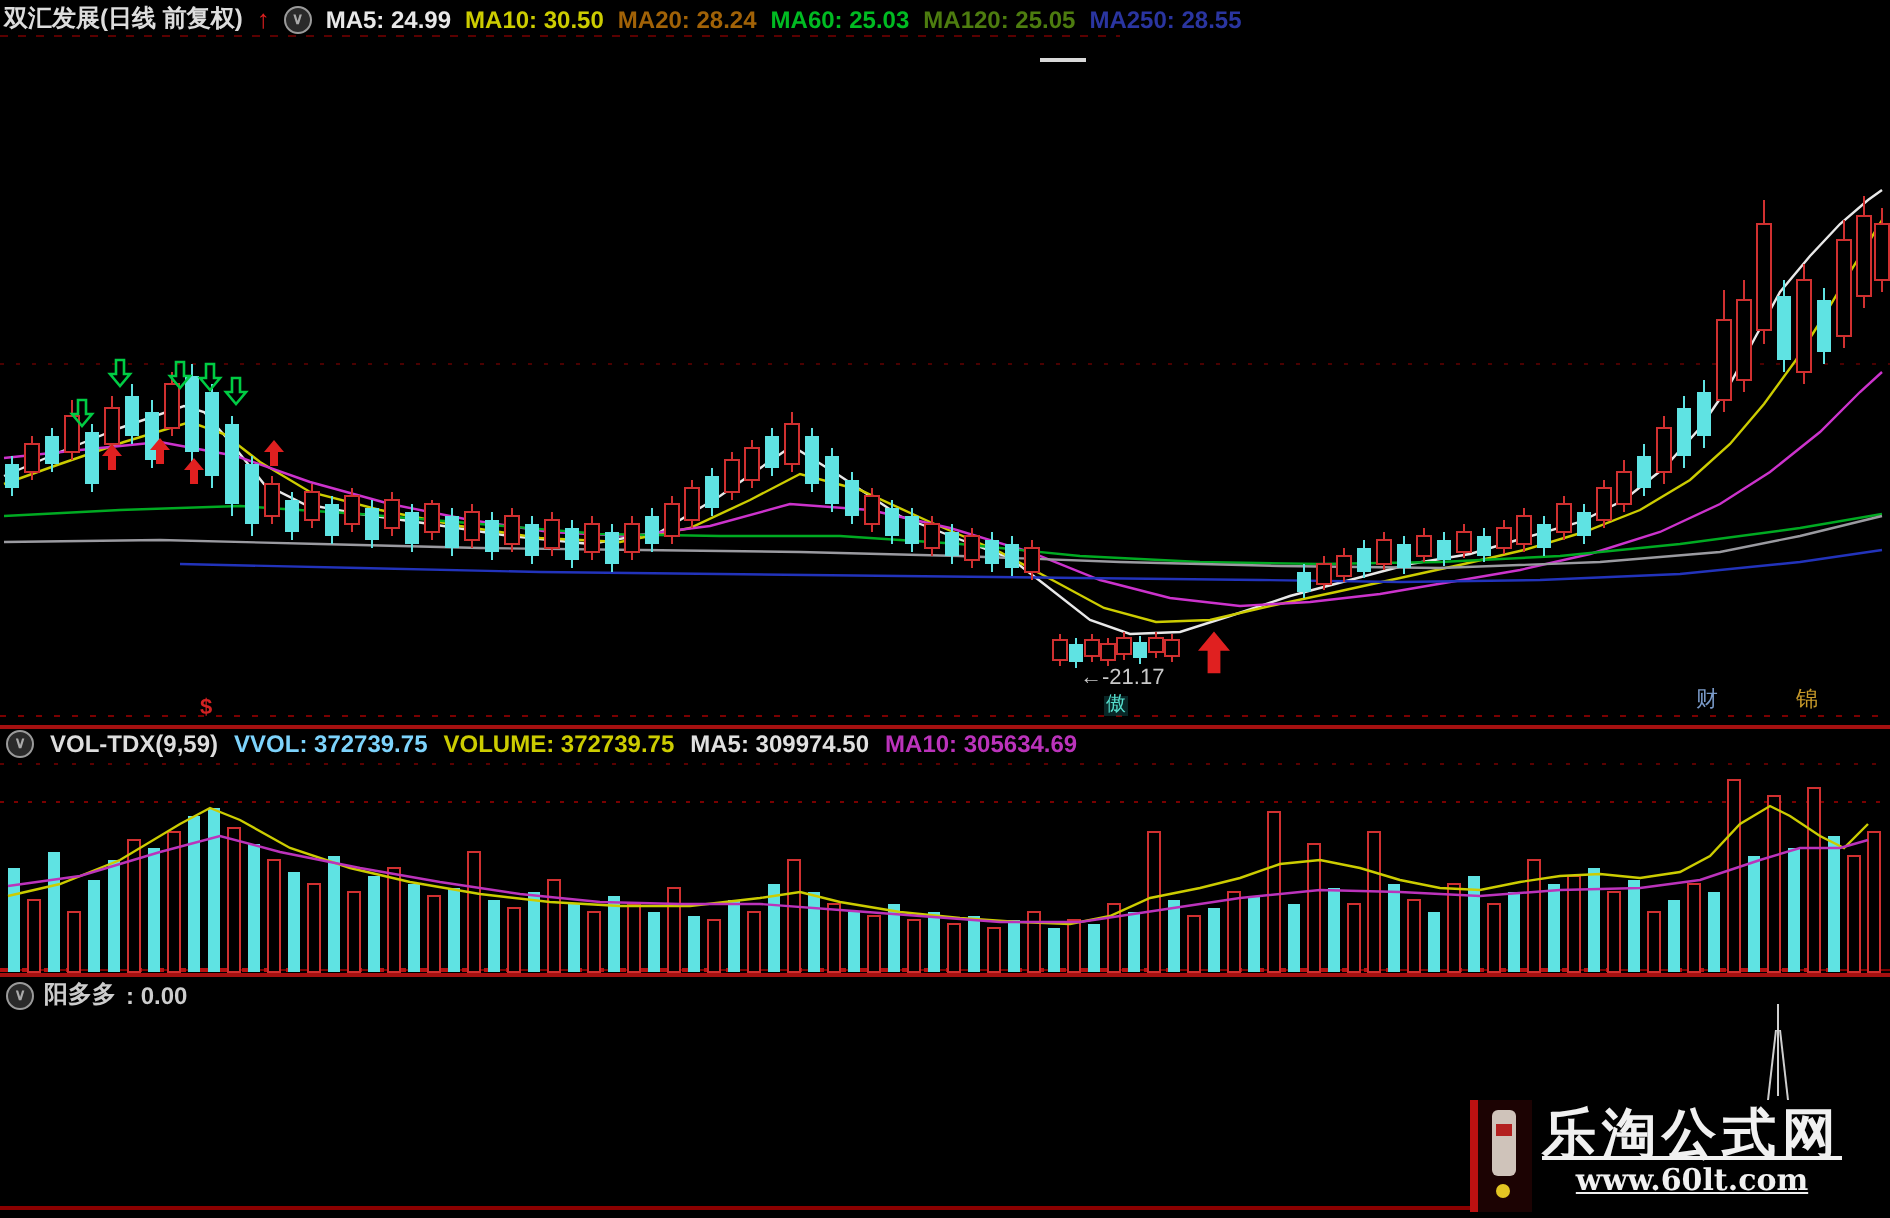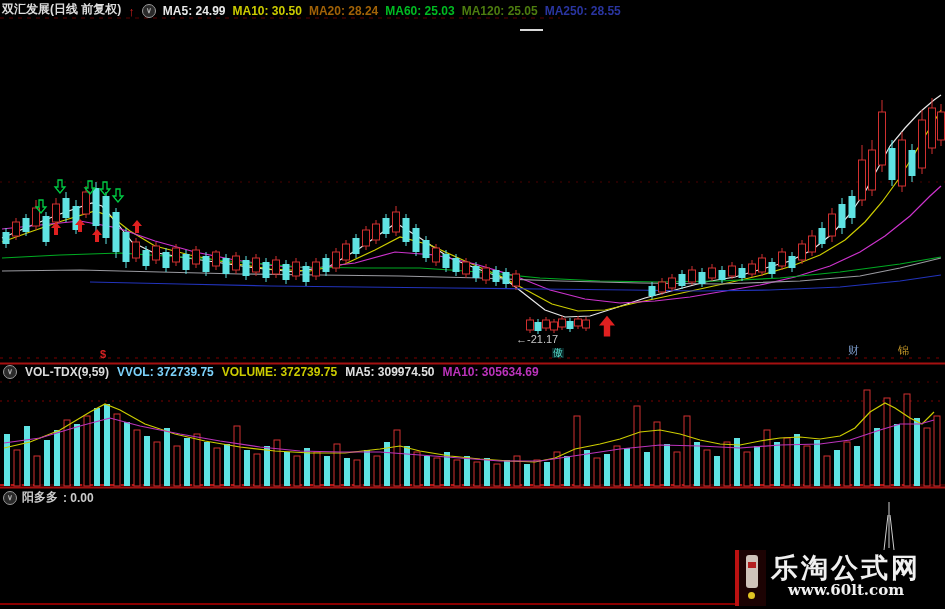--- a/index.html
+++ b/index.html
@@ -1,35 +1,35 @@
 <!DOCTYPE html>
 <html><head>
 <meta charset="utf-8">
 <style>
   html,body{margin:0;padding:0;background:#000;}
   #screen{position:relative;width:945px;height:609px;background:#000;overflow:hidden;
           font-family:"Liberation Sans",sans-serif;}
   #chart-svg{position:absolute;left:0;top:0;}
-  .hdr{position:absolute;top:1px;left:2px;display:flex;align-items:flex-end;gap:7px;
+  .hdr{position:absolute;top:1px;left:2px;display:flex;align-items:center;gap:7px;
        font-weight:bold;font-size:12px;color:#ddd;white-space:nowrap;z-index:5;}
   .circ{width:12px;height:12px;border-radius:50%;background:#2a2a2a;border:1px solid #9a9a9a;
         display:inline-flex;align-items:center;justify-content:center;color:#aaa;
         font-size:8px;line-height:1;flex:0 0 auto;}
   .red-arrow{font-size:13px;line-height:1;}
   .vol-hdr{position:absolute;top:365px;left:3px;display:flex;align-items:center;gap:8px;
        font-weight:bold;font-size:12px;color:#ddd;white-space:nowrap;z-index:5;}
   .bot-hdr{position:absolute;top:489px;left:3px;display:flex;align-items:center;gap:5px;
        font-weight:bold;font-size:12px;color:#ccc;white-space:nowrap;z-index:5;}
   .ann{position:absolute;z-index:6;line-height:1;}
-  #drop-label{left:516px;top:334px;font-size:11px;color:#c8c8c8;}
+  #drop-label{left:540px;top:334px;font-size:11px;color:#c8c8c8;}
   #glyph-ao{left:552px;top:348px;font-size:10px;color:#55ddcc;background:rgba(15,70,70,.55);padding:0 1px;}
   #glyph-cai{left:848px;top:345px;font-size:11px;color:#7a9ac8;}
   #glyph-jin{left:898px;top:345px;font-size:11px;color:#c89a2a;}
   #dollar-glyph{left:100px;top:349px;font-size:11px;font-weight:bold;color:#d42222;}
-  #watermark{position:absolute;left:758px;top:553px;width:176px;text-align:center;color:#f0f0f0;z-index:6;}
+  #watermark{position:absolute;left:758px;top:553px;width:176px;text-align:center;color:#f0f0f0;z-index:6;text-decoration:underline;}
   #wm1{font-family:"DejaVu Serif",serif;font-weight:bold;font-size:27px;letter-spacing:3px;line-height:1.1;}
   #wm2{font-family:"DejaVu Serif",serif;font-weight:bold;font-size:15px;line-height:1.0;}
   #logo{position:absolute;left:735px;top:550px;width:27px;height:56px;background:#1c0303;
         border-left:4px solid #bb1111;z-index:6;}
   #logo .lw{position:absolute;left:7px;top:5px;width:12px;height:33px;background:#cfc3ba;border-radius:3px;}
   #logo .lr{position:absolute;left:9px;top:12px;width:8px;height:6px;background:#b32020;}
   #logo .ld{position:absolute;left:9px;top:42px;width:7px;height:7px;border-radius:50%;background:#e2c523;}
 </style>
 </head>
 <body>

